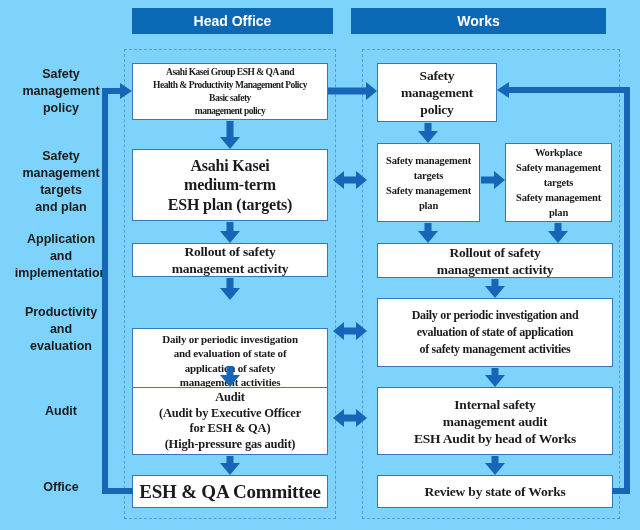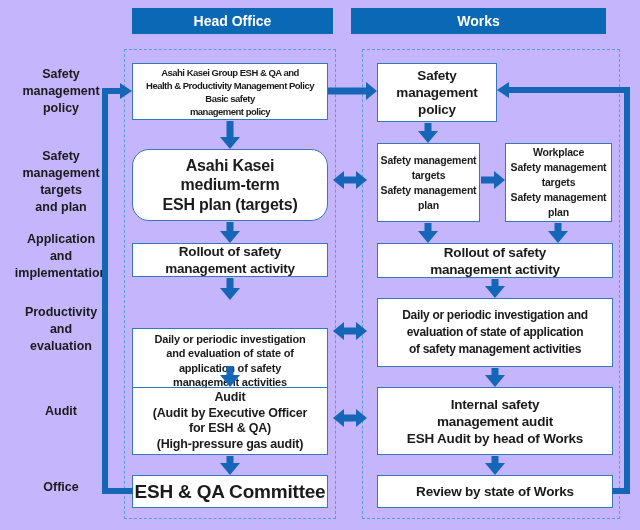--- a/index.html
+++ b/index.html
@@ -4,45 +4,45 @@
 <style>
   :root{
     --bar:#0b68b4;
     --arrow:#1566b7;
     --boxline:#3577b9;
     --dash:#5b9bd5;
     --ink:#1b1b1b;
   }
   html,body{margin:0;padding:0;background:#fff;}
   .canvas{
-    position:relative;width:640px;height:530px;background:#c4b5fd;overflow:hidden;
+    position:relative;width:640px;height:530px;background:#7dd3fc;overflow:hidden;
     font-family:"Liberation Sans","DejaVu Sans",sans-serif;color:var(--ink);
   }
   .hdr{
     position:absolute;top:8px;height:26px;background:var(--bar);color:#fff;
     font-weight:bold;font-size:14px;display:flex;align-items:center;justify-content:center;
   }
   .region{position:absolute;top:49px;height:470px;border:1px dashed var(--dash);box-sizing:border-box;}
   .rowlabel{
     position:absolute;left:2px;width:118px;text-align:center;font-weight:bold;
     font-size:12.5px;line-height:17px;white-space:pre-line;
   }
   .box{
     position:absolute;background:#fff;border:1.5px solid var(--boxline);box-sizing:border-box;
     display:flex;align-items:center;justify-content:center;text-align:center;
-    white-space:pre-line;font-weight:bold;letter-spacing:-0.2px;
+    white-space:pre-line;font-weight:bold;letter-spacing:-0.2px;font-family:Liberation Serif, serif;
   }
   .fs9  {font-size:9.5px; line-height:13px; letter-spacing:-0.5px;}
   .fs10 {font-size:10.5px;line-height:15px;}
   .fs11 {font-size:11px;  line-height:14.5px;}
   .fs12 {font-size:12.5px;line-height:15.5px;}
   .fs12b{font-size:12px;  line-height:17px; letter-spacing:-0.3px;}
   .fs13 {font-size:13.5px;line-height:17px;}
   .fs14 {font-size:19px;  line-height:17px;}
-  .fs16 {font-size:16px;  line-height:19.5px;border-radius:17px;}
+  .fs16 {font-size:16px;  line-height:19.5px;}
   
   .arr-down{position:absolute;width:22px;}
   .arr-down .shaft{position:absolute;left:50%;transform:translateX(-50%);top:0;width:7px;height:calc(100% - 12px);background:var(--arrow);}
   .arr-down .head{position:absolute;bottom:0;left:50%;transform:translateX(-50%);width:0;height:0;
     border-left:10px solid transparent;border-right:10px solid transparent;border-top:12px solid var(--arrow);}
   .arr-right{position:absolute;height:18px;}
   .arr-right .shaft{position:absolute;left:0;right:11px;top:50%;transform:translateY(-50%);height:7px;background:var(--arrow);}
   .arr-right .head{position:absolute;right:0;top:50%;transform:translateY(-50%);width:0;height:0;
     border-top:9px solid transparent;border-bottom:9px solid transparent;border-left:11px solid var(--arrow);}
   .arr-double{position:absolute;width:34px;height:18px;}

